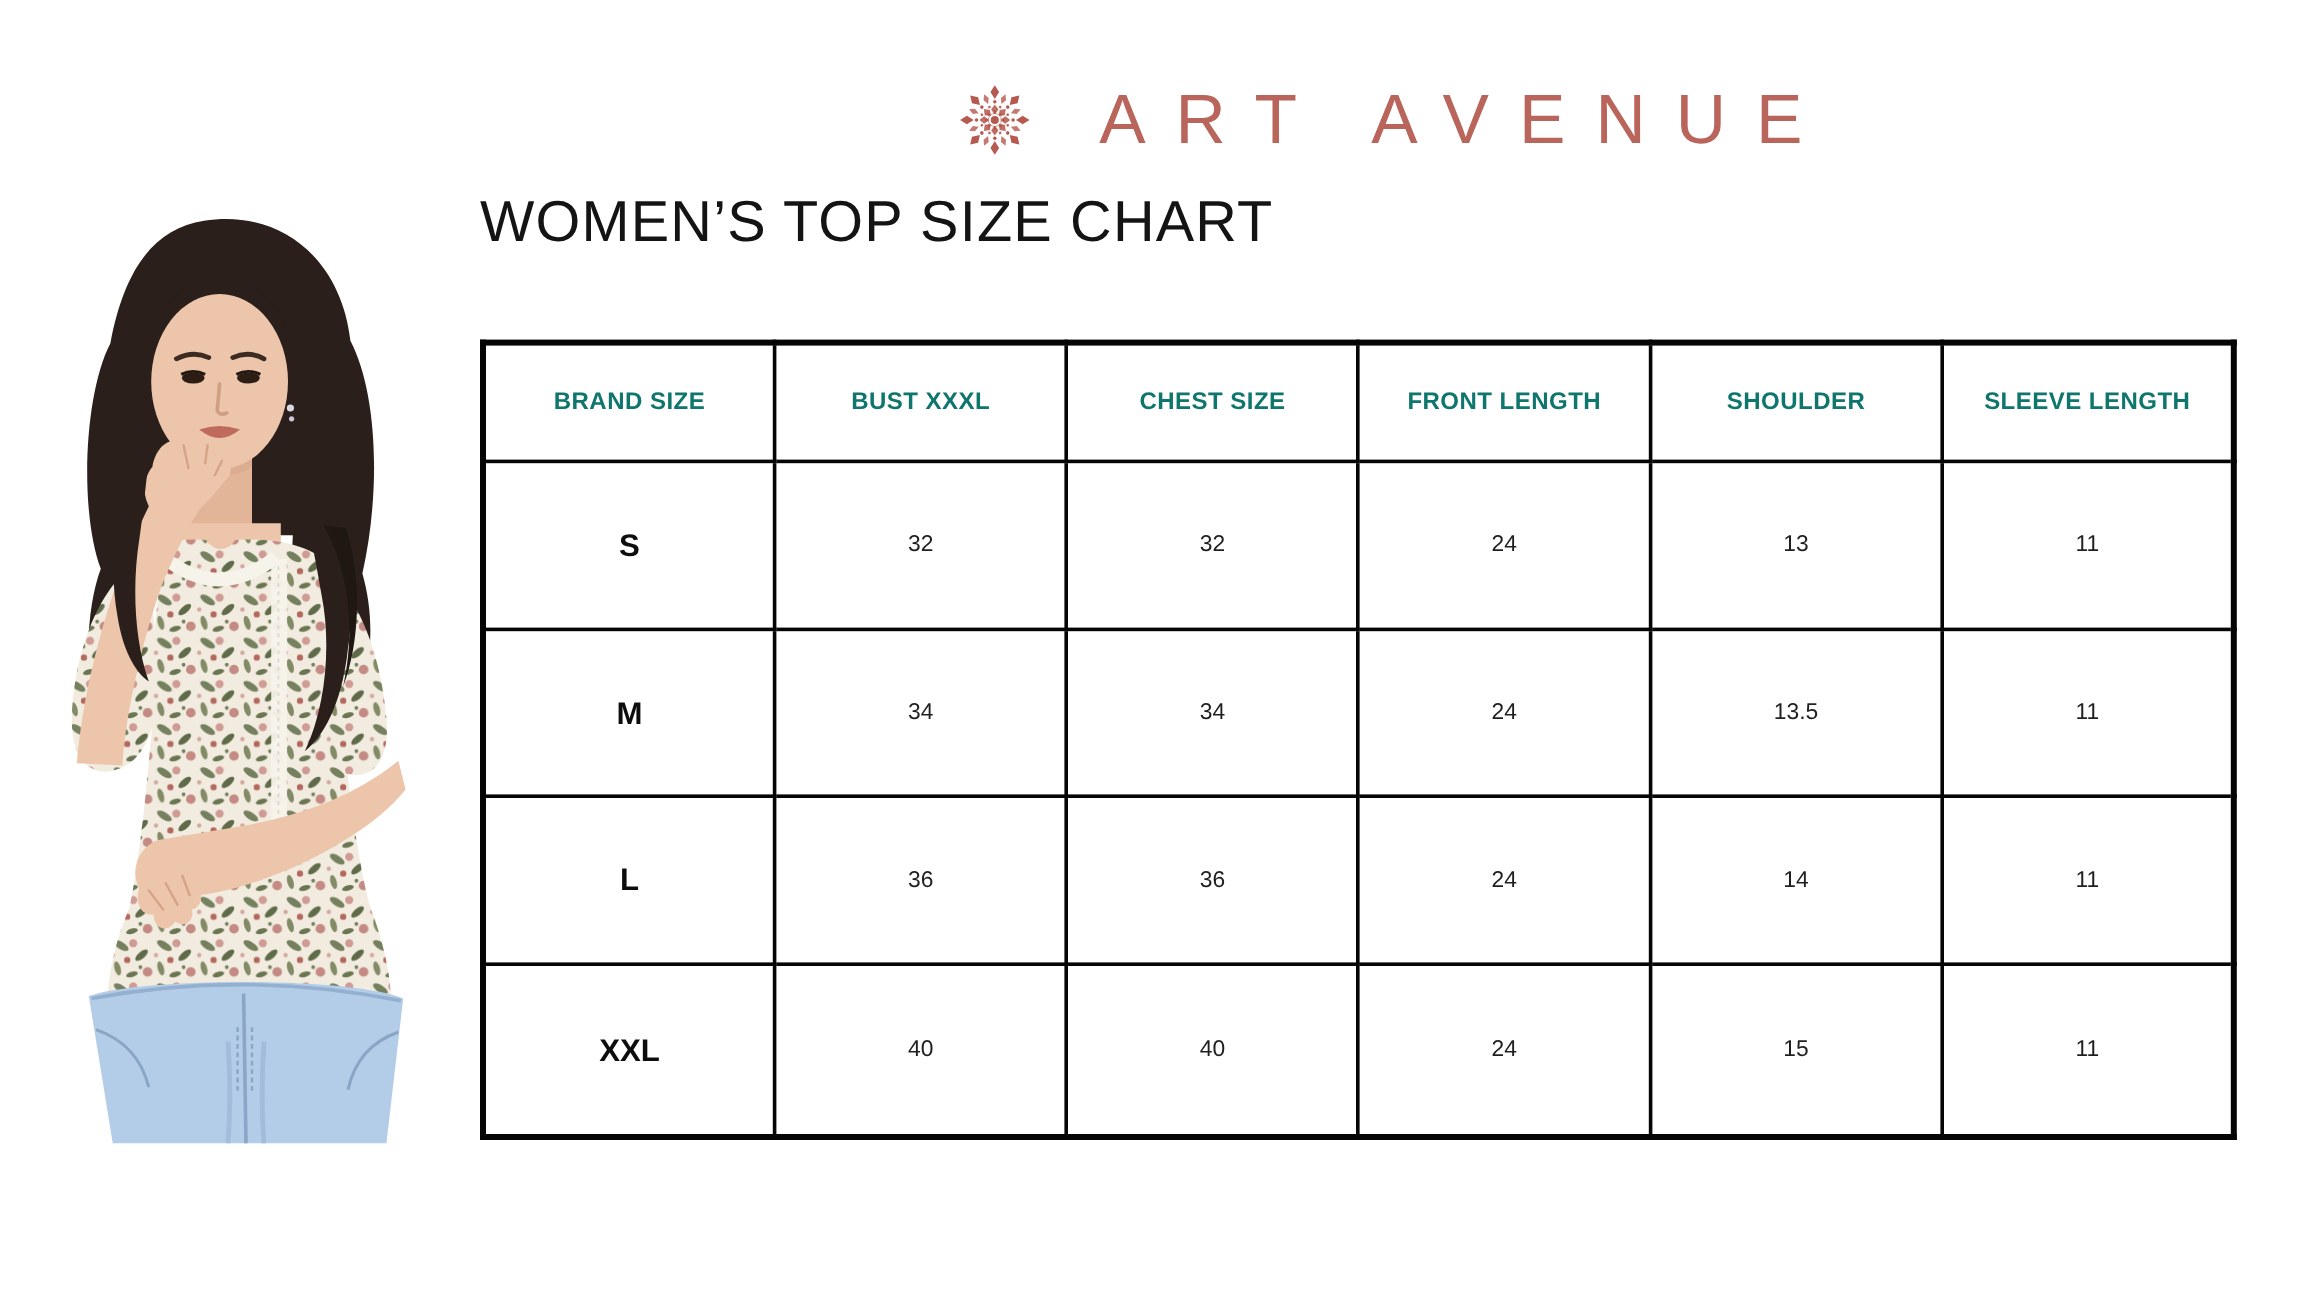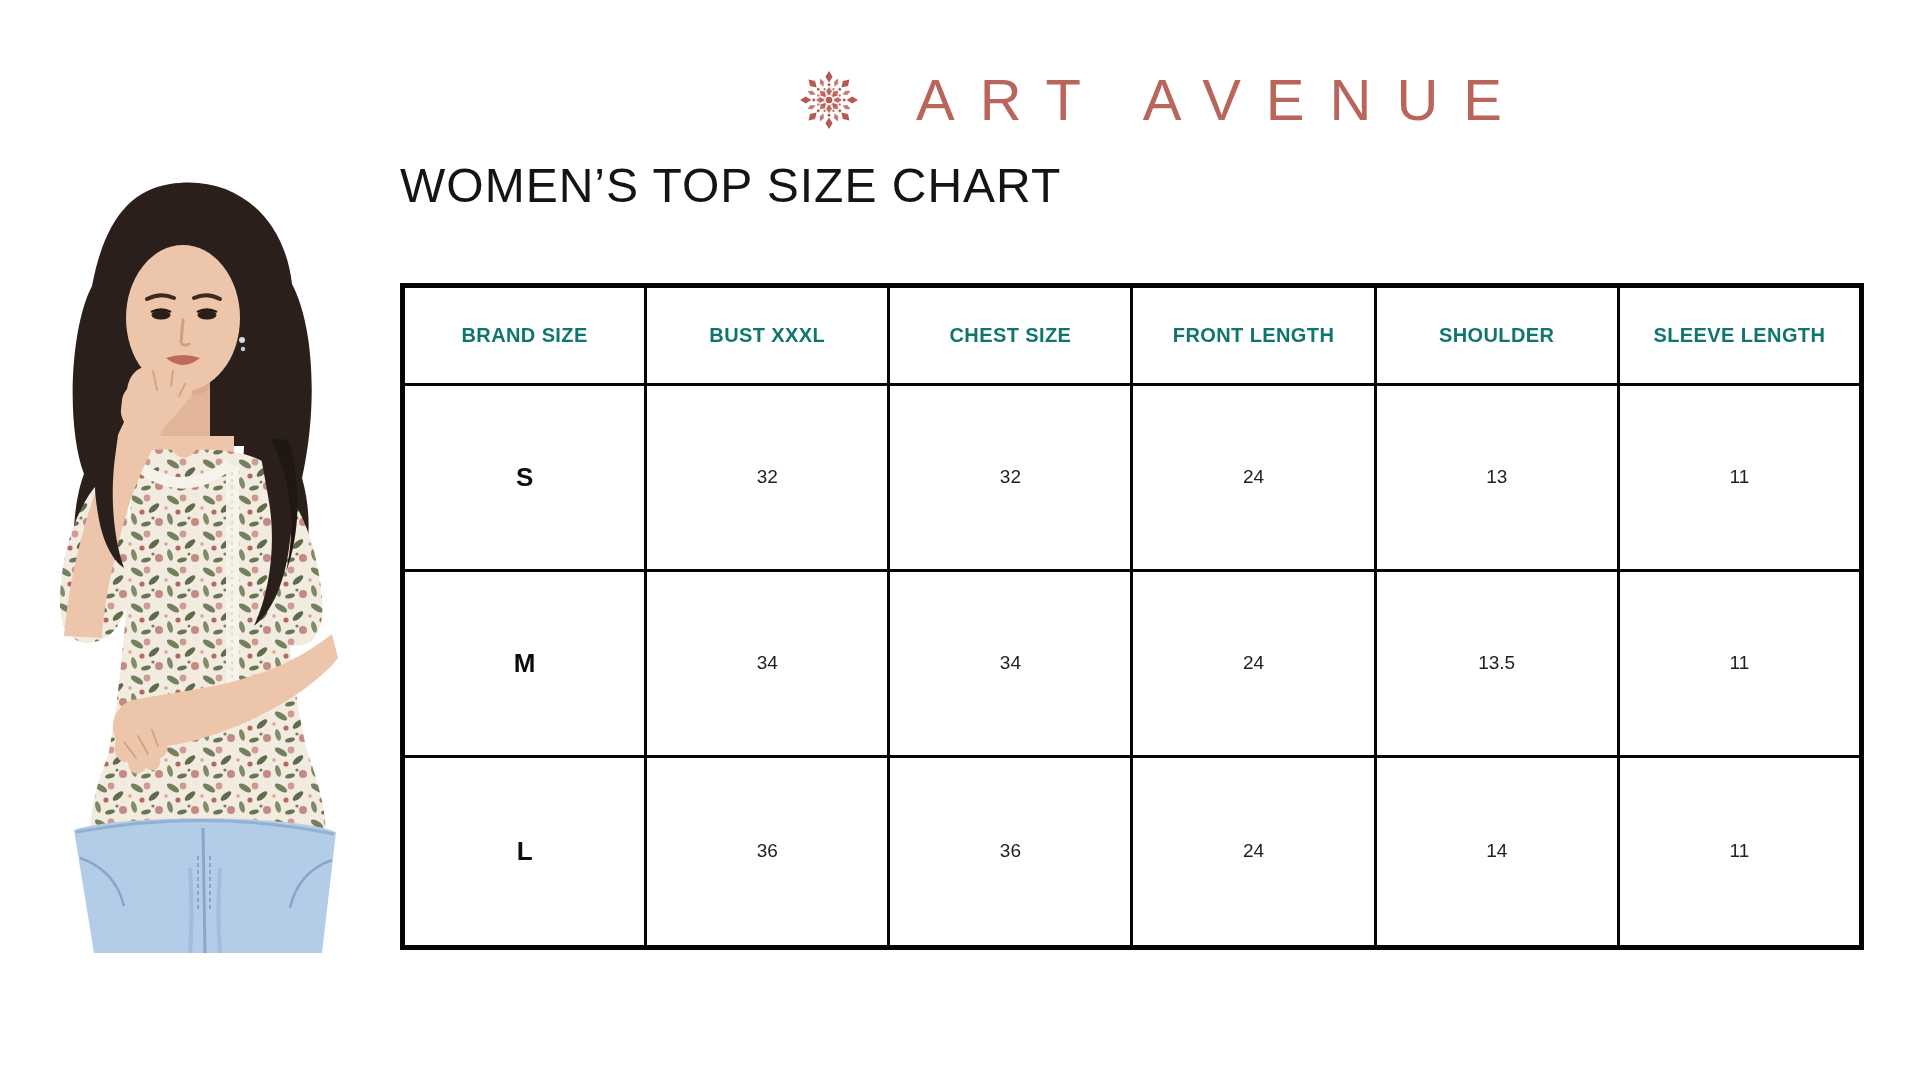--- a/index.html
+++ b/index.html
@@ -247,17 +247,25 @@
           <td class="measure">11</td>
         </tr>
         <tr>
           <td class="size-name">L</td>
           <td class="measure">36</td>
           <td class="measure">36</td>
           <td class="measure">24</td>
           <td class="measure">14</td>
           <td class="measure">11</td>
         </tr>
+        <tr>
+          <td class="size-name">XXL</td>
+          <td class="measure">40</td>
+          <td class="measure">40</td>
+          <td class="measure">24</td>
+          <td class="measure">15</td>
+          <td class="measure">11</td>
+        </tr>
       </tbody>
     </table>
   </div>
 
 </div>
 
 </body></html>

